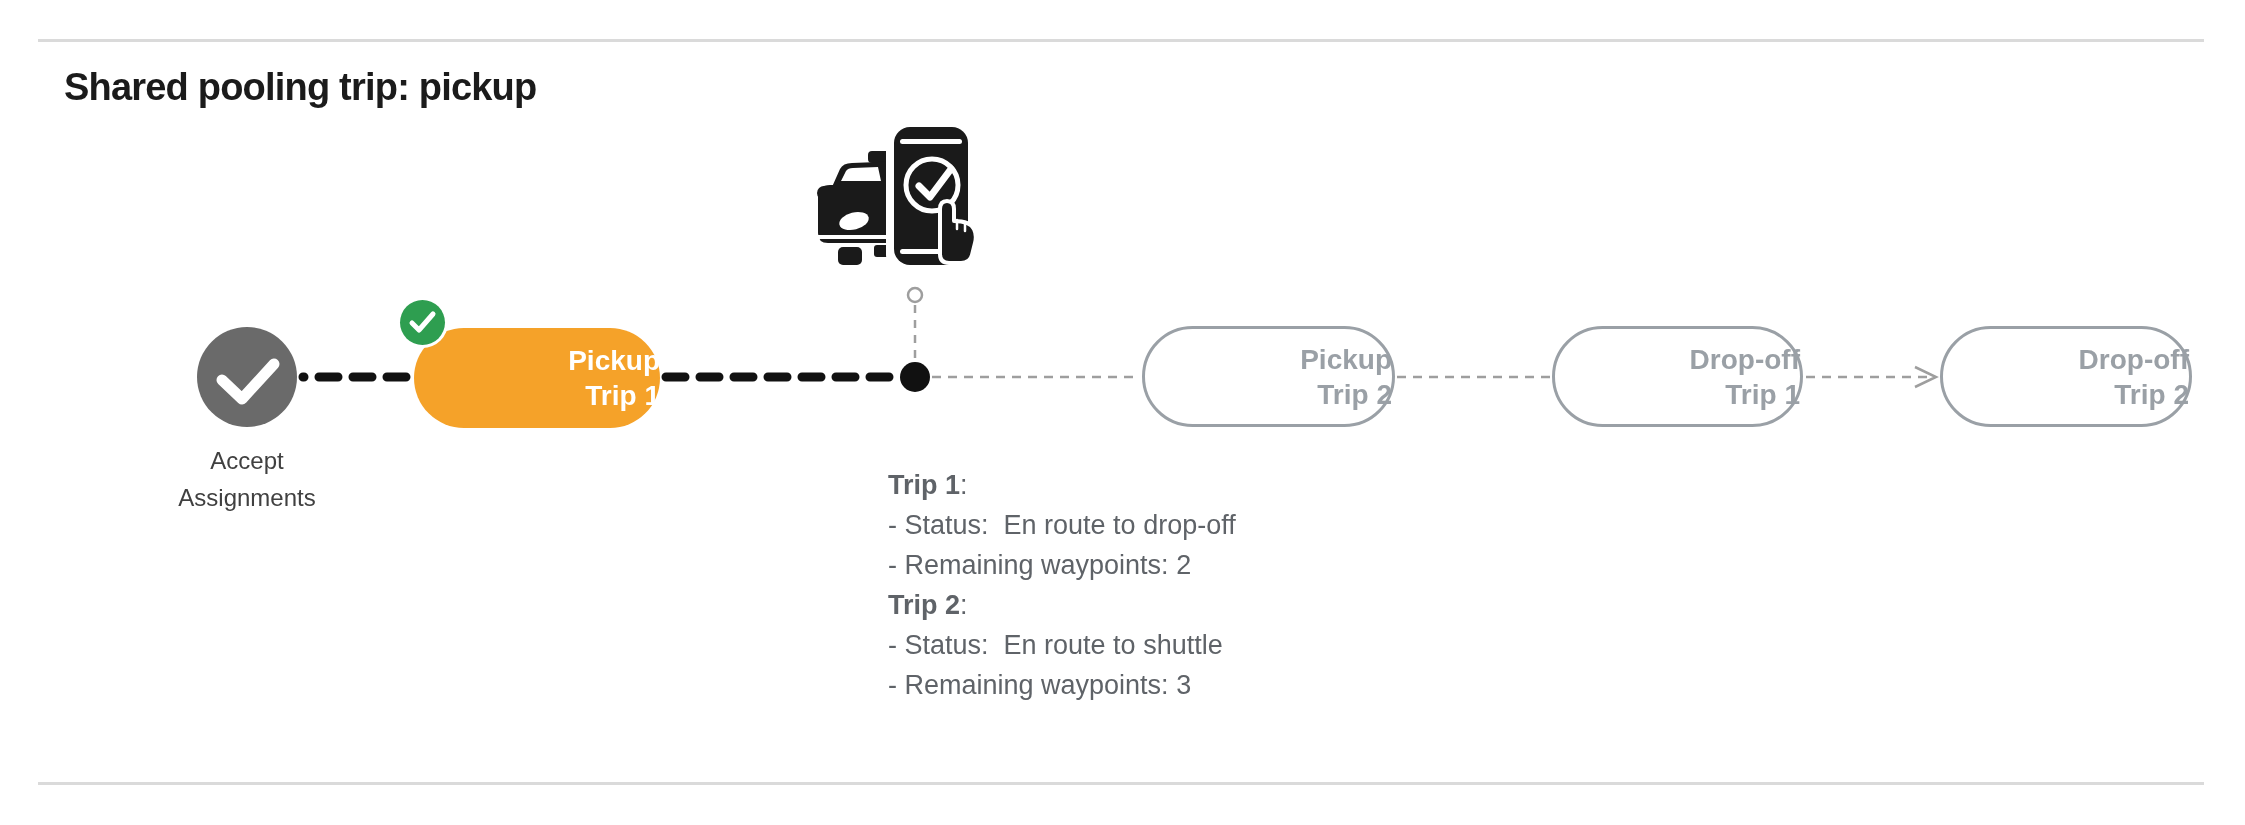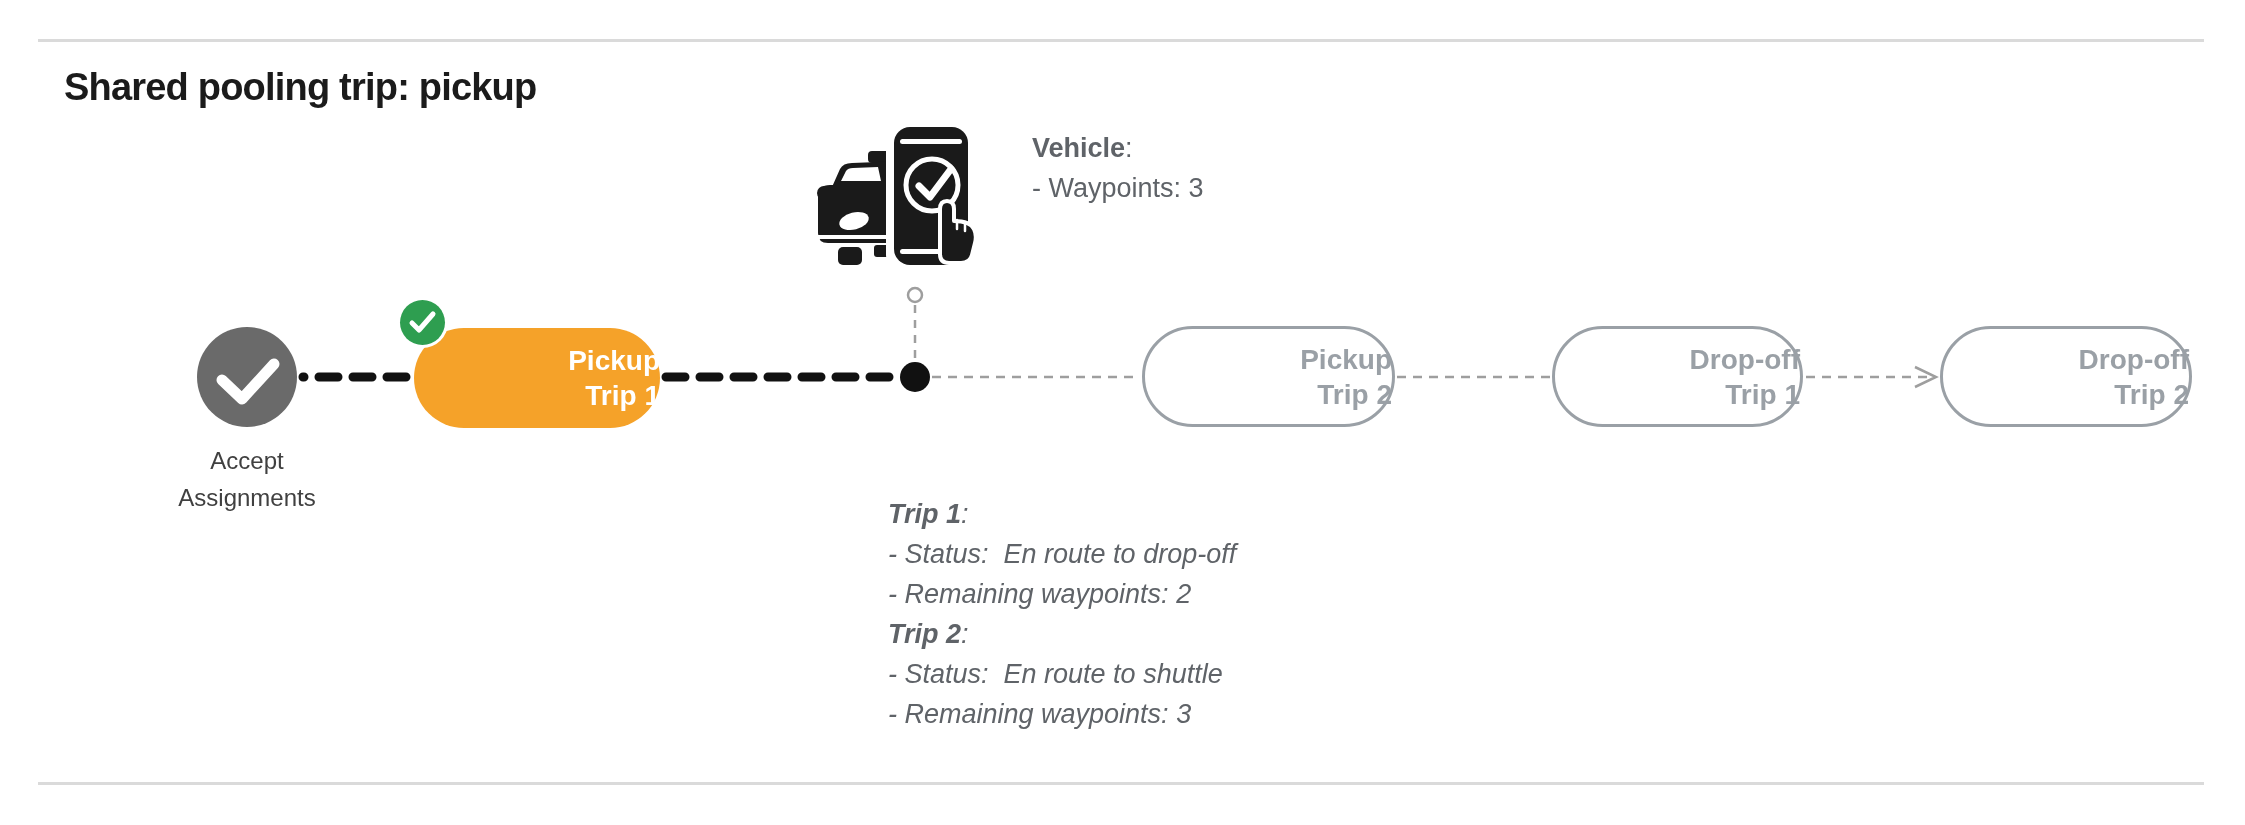--- a/index.html
+++ b/index.html
@@ -103,21 +103,21 @@
 
   .info-block {
     position: absolute;
     color: #5f6368;
     font-size: 27px;
     line-height: 40px;
   }
   .info-block .info-line { white-space: pre; }
   .info-block .hd { font-weight: 700; }
   .vehicle-info { left: 1032px; top: 128px; }
-  .trip-info { left: 888px; top: 494px; font-style: italic; }
+  .trip-info { left: 888px; top: 465px; }
 </style>
 </head>
 <body>
 
 <div class="canvas">
 
   <div class="rule top"></div>
   <div class="rule bottom"></div>
 
   <div class="page-title">Shared pooling trip: pickup</div>
@@ -200,24 +200,20 @@
     <rect x="84" y="16" width="62" height="5" rx="2.5" fill="#ffffff"></rect>
     <rect x="84" y="126" width="62" height="5" rx="2.5" fill="#ffffff"></rect>
 
     <circle cx="116" cy="62" r="26" fill="none" stroke="#ffffff" stroke-width="5"></circle>
     <path d="M103,63 L114,74 L135,46" fill="none" stroke="#ffffff" stroke-width="7" stroke-linecap="round" stroke-linejoin="round"></path>
 
     <path d="M124,112 l0,-26 q0,-8 7,-8 q7,0 7,8 l0,12 q16,0 20,8 q3,6 1,14 l-3,12 q-2,8 -11,8 l-12,0 q-9,0 -9,-9 z" fill="#1a1a1a" stroke="#ffffff" stroke-width="4" stroke-linejoin="round"></path>
     <path d="M141,97 l0,9 M149,99 l0,9" stroke="#ffffff" stroke-width="2.5" fill="none" stroke-linecap="round"></path>
   </svg>
 
-  <div class="info-block vehicle-info">
-    <div class="info-line"><span class="hd">Vehicle</span><span>:</span></div>
-    <div class="info-line">- Waypoints: 3</div>
-  </div>
 
   <div class="info-block trip-info">
     <div class="info-line"><span class="hd">Trip 1</span><span>:</span></div>
     <div class="info-line">- Status:  En route to drop-off</div>
     <div class="info-line">- Remaining waypoints: 2</div>
     <div class="info-line"><span class="hd">Trip 2</span><span>:</span></div>
     <div class="info-line">- Status:  En route to shuttle</div>
     <div class="info-line">- Remaining waypoints: 3</div>
   </div>
 

